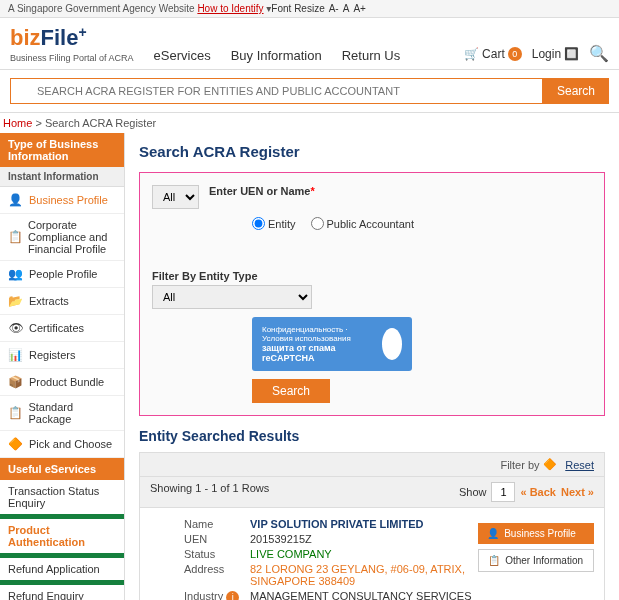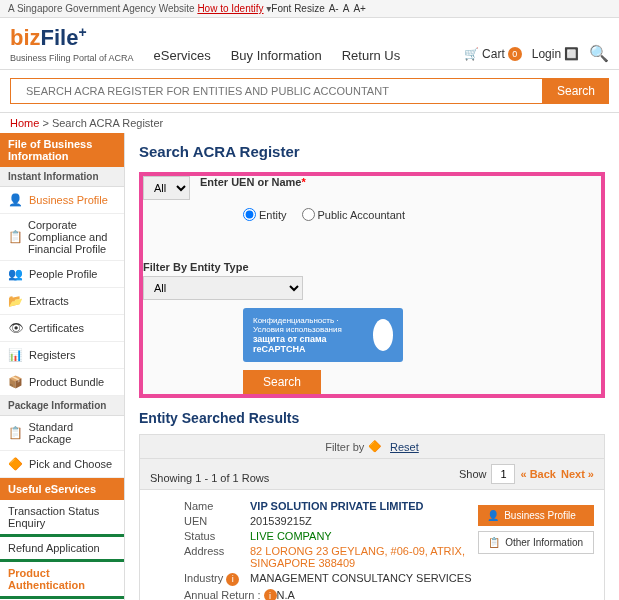--- a/index.html
+++ b/index.html
@@ -21,66 +21,66 @@
     nav { display: flex; gap: 20px; flex: 1; align-items: center; }
     nav a { color: #333; text-decoration: none; font-size: 13px; font-weight: 500; }
     .header-right { display: flex; align-items: center; gap: 10px; }
     .cart-btn { position: relative; display: flex; align-items: center; gap: 3px; font-size: 12px; }
     .cart-badge { background: #e87722; color: #fff; border-radius: 50%; width: 14px; height: 14px; font-size: 9px; display: flex; align-items: center; justify-content: center; }
     .login-btn { display: flex; align-items: center; gap: 3px; font-size: 12px; color: #333; }
     .search-icon-top { color: #e87722; font-size: 16px; cursor: pointer; }
 
     
     .search-bar { display: flex; padding: 8px 10px; border-bottom: 1px solid #ddd; }
-    .search-bar input { flex: 1; border: 1px solid #ddd; padding: 6px 15px; font-size: 11px; color: #999; outline: none; }
+    .search-bar input { flex: 1; border: 1px solid #ddd; padding: 6px 26px; font-size: 11px; color: #999; outline: none; }
     .search-bar button { background: #e87722; color: #fff; border: none; padding: 6px 14px; font-size: 12px; cursor: pointer; }
 
     
-    .breadcrumb { padding: 4px 10px; font-size: 11px; color: #555; }
+    .breadcrumb { padding: 4px 3px; font-size: 11px; color: #555; }
     .breadcrumb a { color: #c00; text-decoration: none; }
 
     
     .main { display: flex; }
 
     
     .sidebar { width: 125px; min-width: 125px; border-right: 1px solid #ddd; font-size: 11px; }
     .sidebar-section-title { background: #e87722; color: #fff; padding: 5px 8px; font-size: 11px; font-weight: bold; }
     .sidebar-sub-title { background: #f0f0f0; color: #555; padding: 4px 8px; font-size: 10px; font-weight: bold; border-bottom: 1px solid #ddd; }
     .sidebar-item { display: flex; align-items: center; gap: 5px; padding: 5px 8px; cursor: pointer; border-bottom: 1px solid #eee; color: #333; }
     .sidebar-item .icon { width: 16px; height: 16px; display: inline-flex; align-items: center; justify-content: center; font-size: 12px; }
     .sidebar-item.active { color: #e87722; }
-    .sidebar-plain-item { padding: 5px 8px; cursor: pointer; border-bottom: 3px solid #15803d; color: #333; }
+    .sidebar-plain-item { padding: 5px 8px; cursor: pointer; border-bottom: 5px solid #15803d; color: #333; }
     .sidebar-plain-item.highlight { color: #e87722; font-weight: bold; }
 
     
     .content { flex: 1; padding: 10px 14px; }
     .content h2 { font-size: 15px; color: #1a3c6e; margin-bottom: 12px; font-weight: bold; }
 
     
-    .search-form { border: 4px solid #ec4899; margin-bottom: 12px; background: #fafafa; }
+    .search-form { border: 1px solid #ec4899; padding: 12px; margin-bottom: 12px; background: #fafafa; }
     .form-row { display: flex; align-items: flex-start; gap: 10px; margin-bottom: 8px; }
     .uen-label { font-size: 11px; font-weight: bold; margin-bottom: 3px; }
     .uen-required { color: red; }
     select.form-select { border: 1px solid #ccc; padding: 4px 6px; font-size: 11px; height: 24px; }
     input.form-input { border: 1px solid #ccc; padding: 4px 6px; font-size: 11px; width: 160px; height: 24px; }
     .radio-row { display: flex; gap: 15px; align-items: center; font-size: 11px; margin-bottom: 8px; padding-left: 100px; }
     .radio-row label { display: flex; align-items: center; gap: 3px; }
     .filter-label { font-size: 11px; font-weight: bold; margin-bottom: 3px; }
     .recaptcha-box { background: #4a90d9; color: #fff; padding: 8px 10px; width: 160px; font-size: 10px; border-radius: 3px; margin-bottom: 8px; margin-left: 100px; display: flex; align-items: center; gap: 8px; }
     .search-btn { background: #e87722; color: #fff; border: none; padding: 5px 20px; font-size: 12px; cursor: pointer; margin-left: 100px; }
 
     
     .results-section { }
     .results-title { font-size: 14px; color: #1a3c6e; font-weight: bold; margin-bottom: 8px; }
-    .results-header { background: #f0f0f0; border: 1px solid #ddd; padding: 5px 10px; display: flex; justify-content: center; align-items: center; gap: 8px; font-size: 11px; }
+    .results-header { background: #f0f0f0; border: 1px solid #ddd; padding: 5px 10px; display: flex; justify-content: flex-end; align-items: center; gap: 8px; font-size: 11px; }
     .filter-by { display: flex; align-items: center; gap: 4px; color: #555; }
     .filter-icon { color: #e87722; }
     .reset-link { color: #1a3c6e; text-decoration: underline; cursor: pointer; }
     .results-table { border: 1px solid #ddd; border-top: none; }
-    .results-row-header { background: #f0f0f0; padding: 5px 10px; display: flex; justify-content: space-between; align-items: flex-end; font-size: 11px; border-bottom: 1px solid #ddd; }
+    .results-row-header { background: #f0f0f0; padding: 5px 10px; display: flex; justify-content: space-between; align-items: flex-start; font-size: 11px; border-bottom: 1px solid #ddd; }
     .pagination { display: flex; align-items: center; gap: 5px; font-size: 11px; }
     .pagination a { color: #e87722; text-decoration: none; font-weight: bold; }
     .page-input { border: 1px solid #ccc; width: 24px; text-align: center; font-size: 11px; height: 20px; }
     .entity-card { padding: 10px; border-bottom: 1px solid #eee; }
     .entity-row { display: flex; margin-bottom: 3px; font-size: 11px; }
     .entity-label { min-width: 100px; color: #555; padding-left: 34px; }
     .entity-value { color: #333; }
     .entity-value.link { color: #1a3c6e; font-weight: bold; }
     .entity-value.orange { color: #e87722; }
     .entity-value.green { color: #007700; }
@@ -140,21 +140,21 @@
 
 <div class="breadcrumb">
   <a href="#">Home</a>
   &gt;
   <span>Search ACRA Register</span>
 </div>
 
 <div class="main">
 
   <div class="sidebar">
-    <div class="sidebar-section-title">File of Business Information</div>
+    <div class="sidebar-section-title">Type of Business Information</div>
     <div class="sidebar-sub-title">Instant Information</div>
 
     <div class="sidebar-item active">
       <span class="icon">👤</span>
       <span>Business Profile</span>
     </div>
     <div class="sidebar-item">
       <span class="icon">📋</span>
       <span>Corporate Compliance and Financial Profile</span>
     </div>
@@ -172,34 +172,33 @@
     </div>
     <div class="sidebar-item">
       <span class="icon">📊</span>
       <span>Registers</span>
     </div>
     <div class="sidebar-item">
       <span class="icon">📦</span>
       <span>Product Bundle</span>
     </div>
 
-    <div class="sidebar-sub-title">Package Information</div>
     <div class="sidebar-item">
       <span class="icon">📋</span>
       <span>Standard Package</span>
     </div>
     <div class="sidebar-item">
       <span class="icon">🔶</span>
       <span>Pick and Choose</span>
     </div>
 
     <div class="sidebar-section-title">Useful eServices</div>
     <div class="sidebar-plain-item">Transaction Status Enquiry</div>
+    <div class="sidebar-plain-item highlight">Product Authentication</div>
     <div class="sidebar-plain-item">Refund Application</div>
-    <div class="sidebar-plain-item highlight">Product Authentication</div>
     <div class="sidebar-plain-item">Refund Enquiry</div>
   </div>
 
   <div class="content">
     <h2>Search ACRA Register</h2>
 
     <div class="search-form">
       <div class="form-row">
         <select class="form-select">
           <option>All</option>

